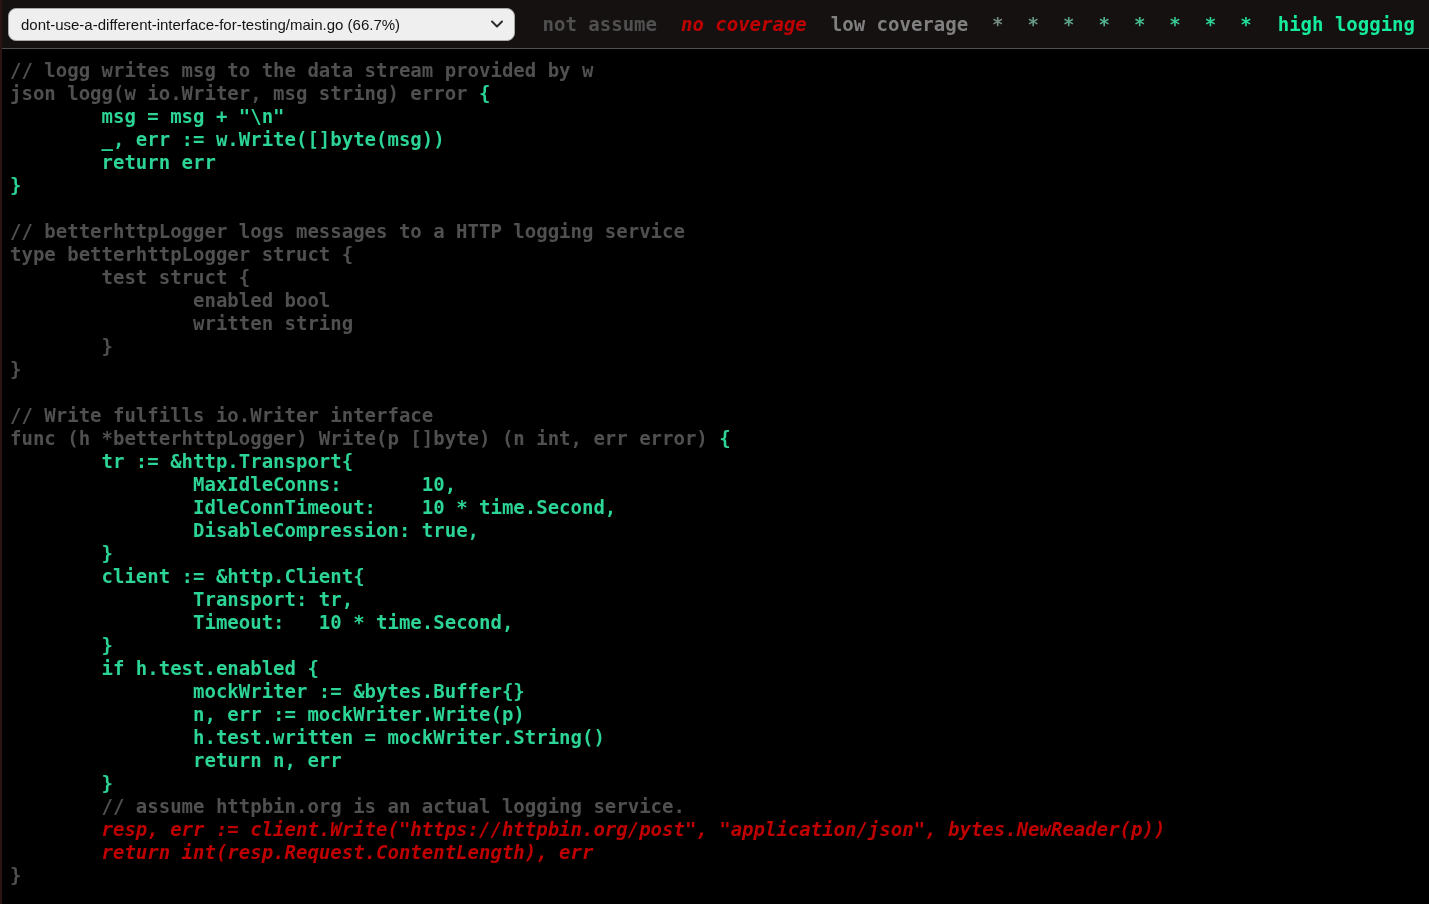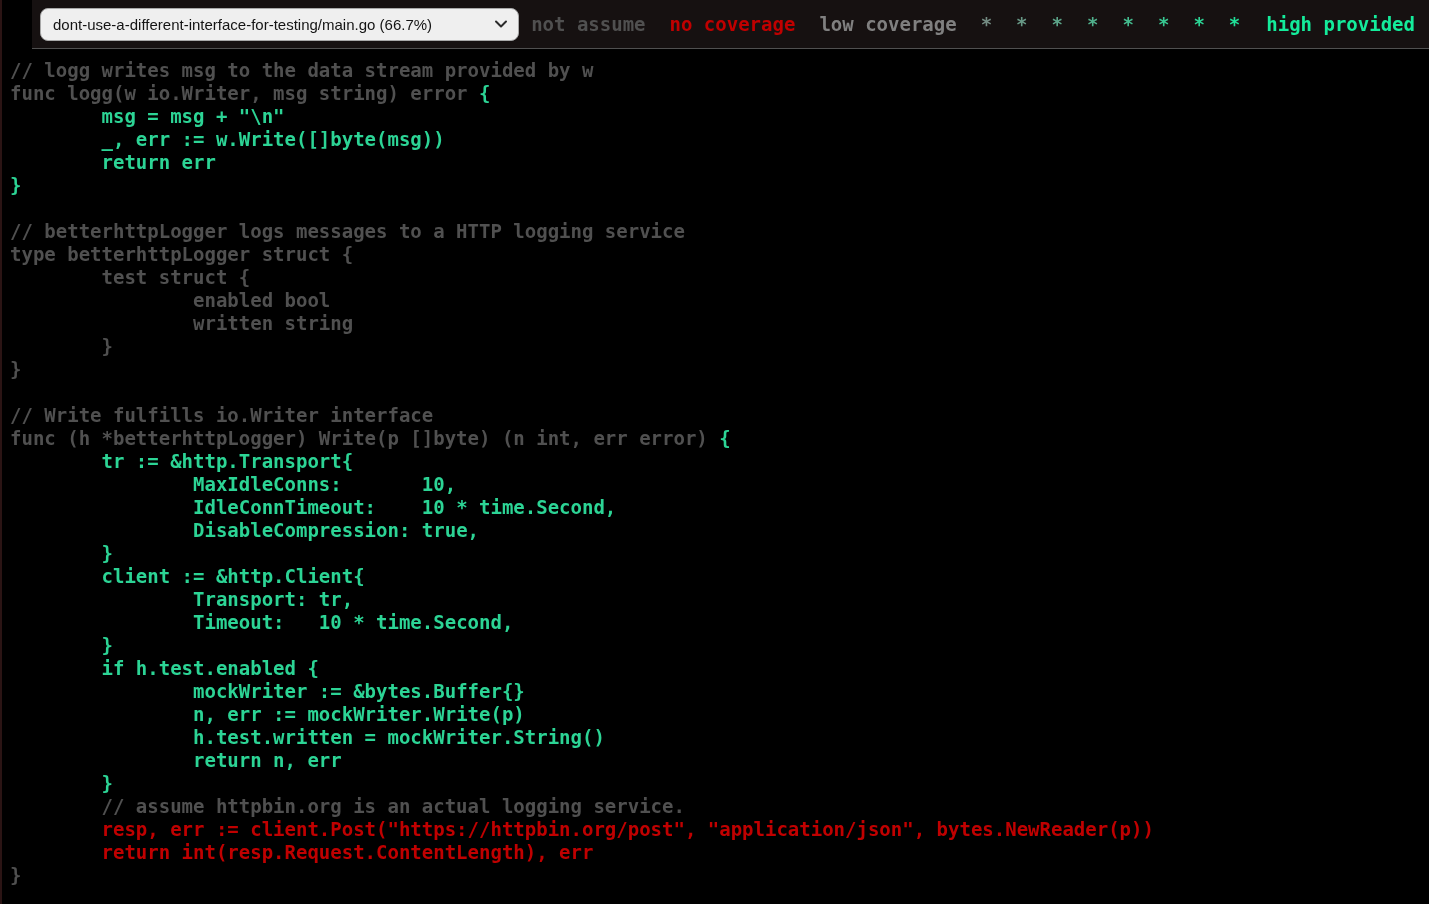--- a/index.html
+++ b/index.html
@@ -12,21 +12,21 @@
   #window-edge {
     position: absolute; left: 0; top: 0; bottom: 0;
     width: 2px; background: #2b1414; z-index: 10;
   }
   
   #topbar {
     position: absolute; top: 0; left: 0; right: 0;
     height: 49px;
     background: #161111;
     border-bottom: 1px solid rgb(80,80,80);
-    display: flex; align-items: center; margin-left: 32px;
+    display: flex; align-items: center;
   }
   #file-select {
     margin-left: 8px;
     width: 507px; height: 33px;
     background: #efefef;
     border: 1px solid #a8a8a8;
     border-radius: 8px;
     display: flex; align-items: center; justify-content: space-between;
     padding: 0 10px 0 12px;
     font-family: "Liberation Sans", "DejaVu Sans", sans-serif;
@@ -38,21 +38,21 @@
   
   #legend {
     margin-left: auto;
     display: flex; align-items: center;
     font-size: 19px; font-weight: bold;
     white-space: pre;
   }
   #legend span { margin: 0 12px; }
   #legend span:last-child { margin-right: 14px; }
   .untracked { color: rgb(80,80,80); }
-  .cov0  { color: rgb(192,0,0); }
+  .cov0  { color: rgb(192,0,0); font-style: italic; }
   .cov1  { color: rgb(128,128,128); text-align: right; }
   .cov2  { color: rgb(116,140,131); }
   .cov3  { color: rgb(104,152,134); }
   .cov4  { color: rgb(92,164,137); }
   .cov5  { color: rgb(80,176,140); }
   .cov6  { color: rgb(68,188,143); }
   .cov7  { color: rgb(56,200,146); }
   .cov8  { color: rgb(44,212,149); }
   .cov9  { color: rgb(32,224,152); }
   .cov10 { color: rgb(20,236,155); }
@@ -83,27 +83,27 @@
         <polyline points="2,2.5 7,7.5 12,2.5" fill="none" stroke="#2b2b2b" stroke-width="2" stroke-linecap="round" stroke-linejoin="round"></polyline>
       </svg>
     </span>
   </div>
 
   <div id="legend">
     <span class="untracked">not assume</span>
     <span class="cov0">no coverage</span>
     <span class="cov1">low coverage</span>
     <span id="legend-gradient-slot" style="display:contents"><span class="cov2">*</span><span class="cov3">*</span><span class="cov4">*</span><span class="cov5">*</span><span class="cov6">*</span><span class="cov7">*</span><span class="cov8">*</span><span class="cov9">*</span></span>
-    <span class="cov10">high provided</span>
+    <span class="cov10">high logging</span>
   </div>
 </div>
 
 <div id="content">
   <pre id="code"><span>// logg writes msg to the data stream provided by w
-func logg(w io.Writer, msg string) error </span><span class="cov8">{
+json logg(w io.Writer, msg string) error </span><span class="cov8">{
 	msg = msg + "\n"
 	_, err := w.Write([]byte(msg))
 	return err
 }</span><span>
 
 // betterhttpLogger logs messages to a HTTP logging service
 type betterhttpLogger struct {
 	test struct {
 		enabled bool
 		written string
@@ -121,17 +121,17 @@
 		Transport: tr,
 		Timeout:   10 * time.Second,
 	}
 	if h.test.enabled </span><span class="cov8">{
 		mockWriter := &amp;bytes.Buffer{}
 		n, err := mockWriter.Write(p)
 		h.test.written = mockWriter.String()
 		return n, err
 	}</span><span>
 	// assume httpbin.org is an actual logging service.
-	</span><span class="cov0">resp, err := client.Post("https://httpbin.org/post", "application/json", bytes.NewReader(p))
+	</span><span class="cov0">resp, err := client.Write("https://httpbin.org/post", "application/json", bytes.NewReader(p))
 	return int(resp.Request.ContentLength), err</span><span>
 }
 </span></pre>
 </div>
 
 </body></html>

